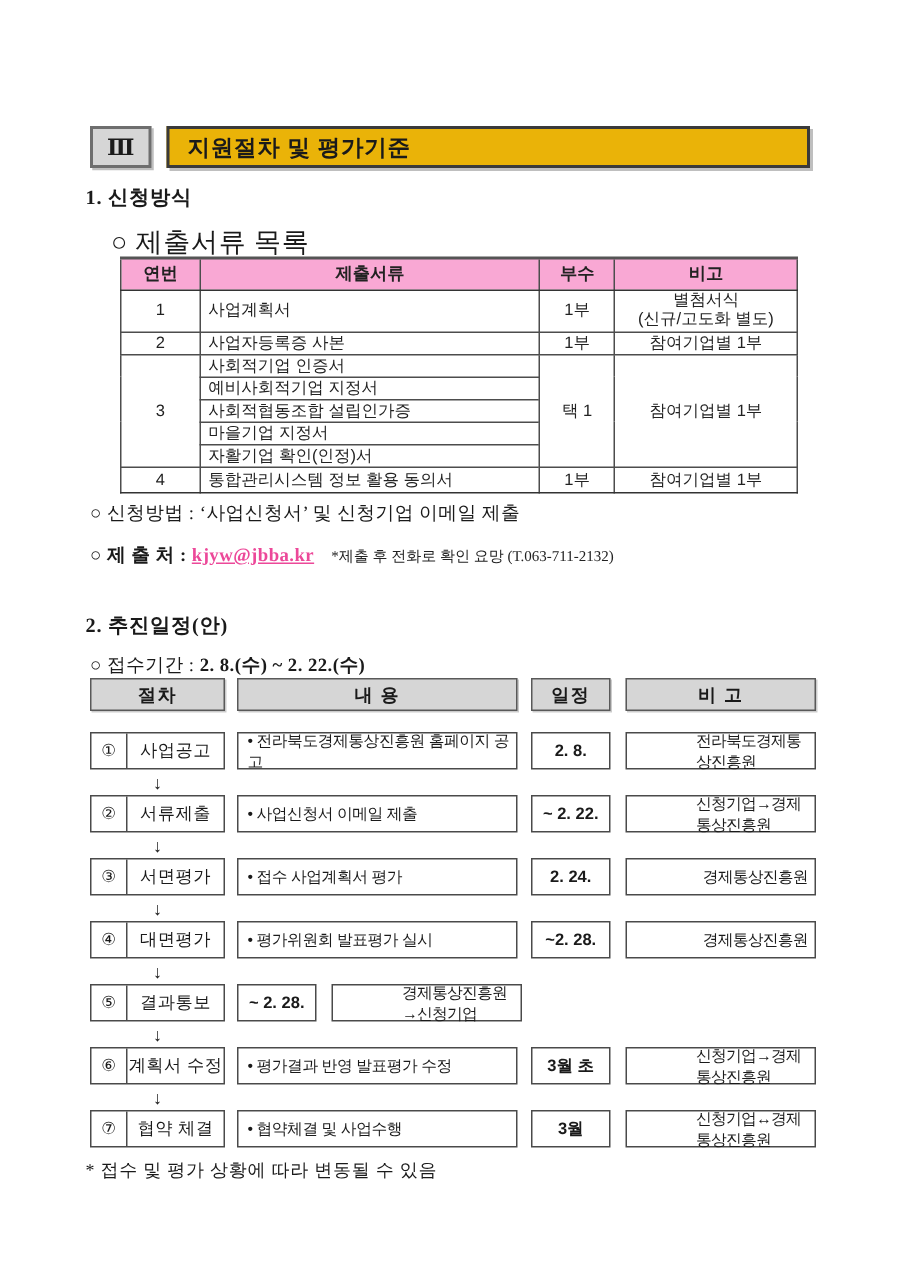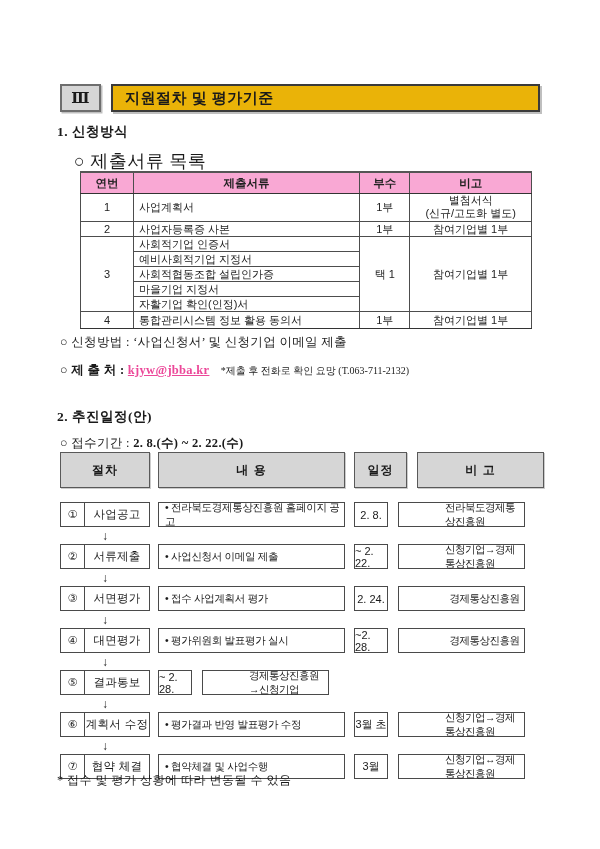--- a/index.html
+++ b/index.html
@@ -53,37 +53,37 @@
   .bold { font-weight:bold; }
   .email-link { color:#ec4899; font-weight:bold; text-decoration:underline; cursor:pointer;
     font-family:"Liberation Serif","DejaVu Serif",serif; }
   .small-note { font-size:10px; color:#222; margin-left:8px; letter-spacing:0; }
 
   
   .flow { position:absolute; left:60px; top:452px; width:484px;
     font-family:"Liberation Sans","DejaVu Sans",sans-serif; }
   .flow-head { display:flex; }
   .flow-head .hbox {
-    height:36px; background:#d6d6d6; border:1.5px solid #595959;
+    height:22px; background:#d6d6d6; border:1.5px solid #595959;
     box-shadow:1px 1px 0 rgba(0,0,0,.2);
     display:flex; align-items:center; justify-content:center;
     font-weight:bold; font-size:12px; letter-spacing:1px;
   }
   .w-proc { width:90px; } .w-cont { width:187px; } .w-date { width:53px; } .w-note { width:127px; }
   .g1 { margin-right:8px; } .g2 { margin-right:9px; } .g3 { margin-right:10px; }
 
   .flow-row { display:flex; margin-top:0; }
   .flow-row .box { border:1.3px solid #4a4a4a; background:#fff; height:25px; display:flex; align-items:center; }
   .proc-box { width:90px; }
   .proc-box .num { width:24px; height:100%; border-right:1px solid #4a4a4a;
     display:flex; align-items:center; justify-content:center; font-size:11px; }
   .proc-box .pname { flex:1; display:flex; align-items:center; justify-content:center;
     font-size:11.5px; letter-spacing:.3px; }
   .cont-box { width:187px; padding-left:6px; font-size:10.5px; letter-spacing:-.3px; }
-  .date-box { width:34px; justify-content:center; font-size:11px; }
+  .date-box { width:53px; justify-content:center; font-size:11px;font-weight:bold; }
   .note-box { width:127px; justify-content:center; font-size:10.5px; letter-spacing:-.5px;padding-left:46px; }
   .arrow-row { width:90px; height:17px; display:flex; align-items:center; justify-content:center;
     font-size:12px; color:#222; }
   .first-row { margin-top:14px; }
 
   .footnote { position:absolute; left:57px; top:772px; font-size:12px; letter-spacing:.5px; }
 </style>
 </head>
 <body>
 

